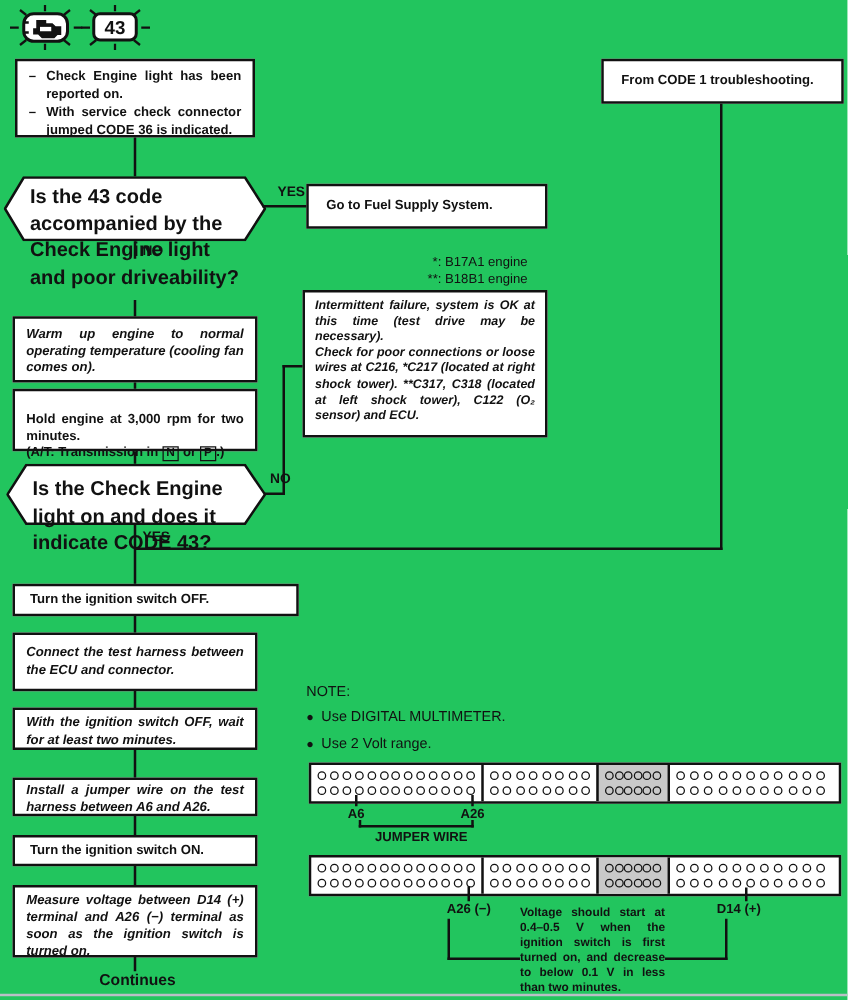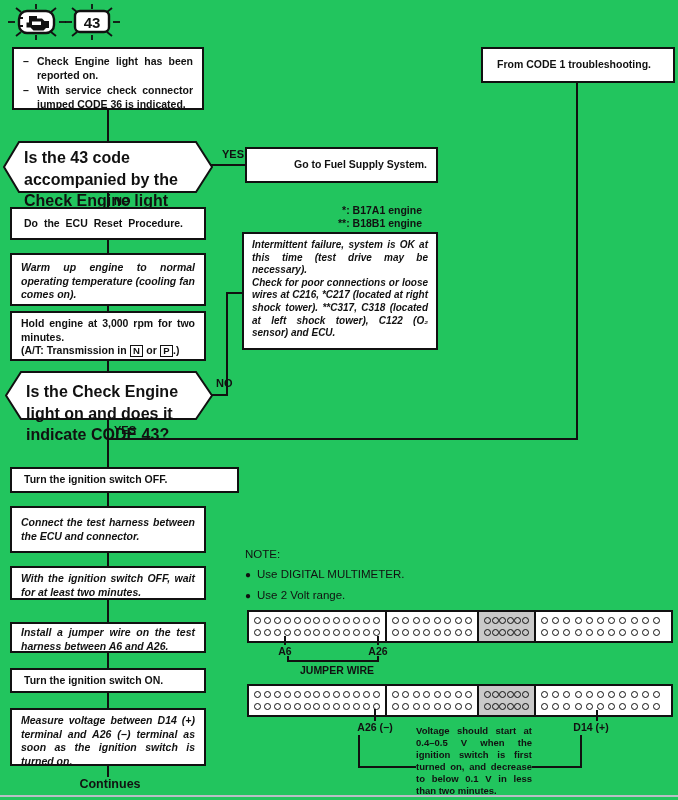--- a/index.html
+++ b/index.html
@@ -20,21 +20,21 @@
   .box.vcenter{display:flex;align-items:center;padding-top:0;padding-bottom:0;text-align:left;}
   .box p{margin:0;font-style:italic;}
   .ln{position:absolute;background:var(--ink);}
   .lbl{position:absolute;font-weight:bold;font-size:11px;line-height:1.1;}
   .hexwrap{position:absolute;}
   .hexwrap svg{position:absolute;left:0;top:0;}
   .hextext{position:absolute;font-weight:bold;font-size:16px;line-height:1.35;text-align:left;}
   .dashitem{position:relative;padding-left:14px;margin-bottom:2px;}
   .dashitem .marker{position:absolute;left:0;top:0;}
   .keycap{display:inline-block;border:1.3px solid var(--ink);padding:0 2.5px;line-height:1.05;font-size:9.5px;font-weight:bold;}
-  .notes-engines{position:absolute;text-align:right;font-size:10.5px;font-weight:bold;line-height:1.25;}
+  .notes-engines{position:absolute;text-align:right;font-size:10.5px;font-weight:normal;line-height:1.25;}
   .noteblock{position:absolute;font-size:11.5px;line-height:1.2;}
   .noteblock .ntitle{margin-bottom:6px;}
   .noteblock .nitem{margin-bottom:7px;display:flex;align-items:baseline;}
   .noteblock .bullet{font-size:10px;margin-right:6px;}
   .strip{
     position:absolute;width:426px;height:33px;border:2px solid var(--ink);
     box-sizing:border-box;display:flex;background:#fff;
   }
   .csec{box-sizing:border-box;display:flex;flex-direction:column;justify-content:space-evenly;padding:1px 5px;}
   .csec + .csec{border-left:2px solid var(--ink);}
@@ -106,37 +106,34 @@
 
   <div class="hexwrap" style="left:3px;top:141px;width:210px;height:52px;">
     <svg width="210" height="52">
         <polygon points="1,26 16,1 193,1 209,26 193,51 16,51" fill="#fff" stroke="#111" stroke-width="2"></polygon>
       </svg>
     <div class="hextext" style="left:21px;top:6px;width:170px;">Is the 43 code accompanied by the Check Engine light and poor driveability?</div>
   </div>
   <div class="lbl" style="left:222px;top:148px;">YES</div>
   <div class="lbl" style="left:114px;top:195px;">NO</div>
 
-  <div class="box vcenter" style="left:245px;top:147px;width:193px;height:36px;padding-left:14px;justify-content:flex-end;">
+  <div class="box vcenter" style="left:245px;top:147px;width:193px;height:36px;padding-left:14px;">
     <span>Go to Fuel Supply System.</span>
   </div>
 
   <div class="box vcenter" style="left:481px;top:47px;width:194px;height:36px;padding-left:14px;">
     <span>From CODE 1 troubleshooting.</span>
   </div>
 
-  <div class="box vcenter sp" style="left:10px;top:207px;width:196px;height:33px;padding-left:12px;">
-    <span>Do the ECU Reset Procedure.</span>
-  </div>
 
   <div class="box" style="left:10px;top:253px;width:196px;height:53px;">
     <p>Warm up engine to normal operating temperature (cooling fan comes on).</p>
   </div>
 
-  <div class="box" style="left:10px;top:311px;width:196px;height:50px;padding-top:4px;">
+  <div class="box" style="left:10px;top:311px;width:196px;height:50px;padding-top:16px;">
     <span>Hold engine at 3,000 rpm for two minutes.</span><br>
     <span style="white-space:nowrap;"><span>(A/T: Transmission in</span>
       <span class="keycap">N</span>
       <span>or</span>
       <span class="keycap">P</span><span>.)</span>
     </span>
   </div>
 
   <div class="hexwrap" style="left:5px;top:371px;width:208px;height:49px;">
     <svg width="208" height="49">

